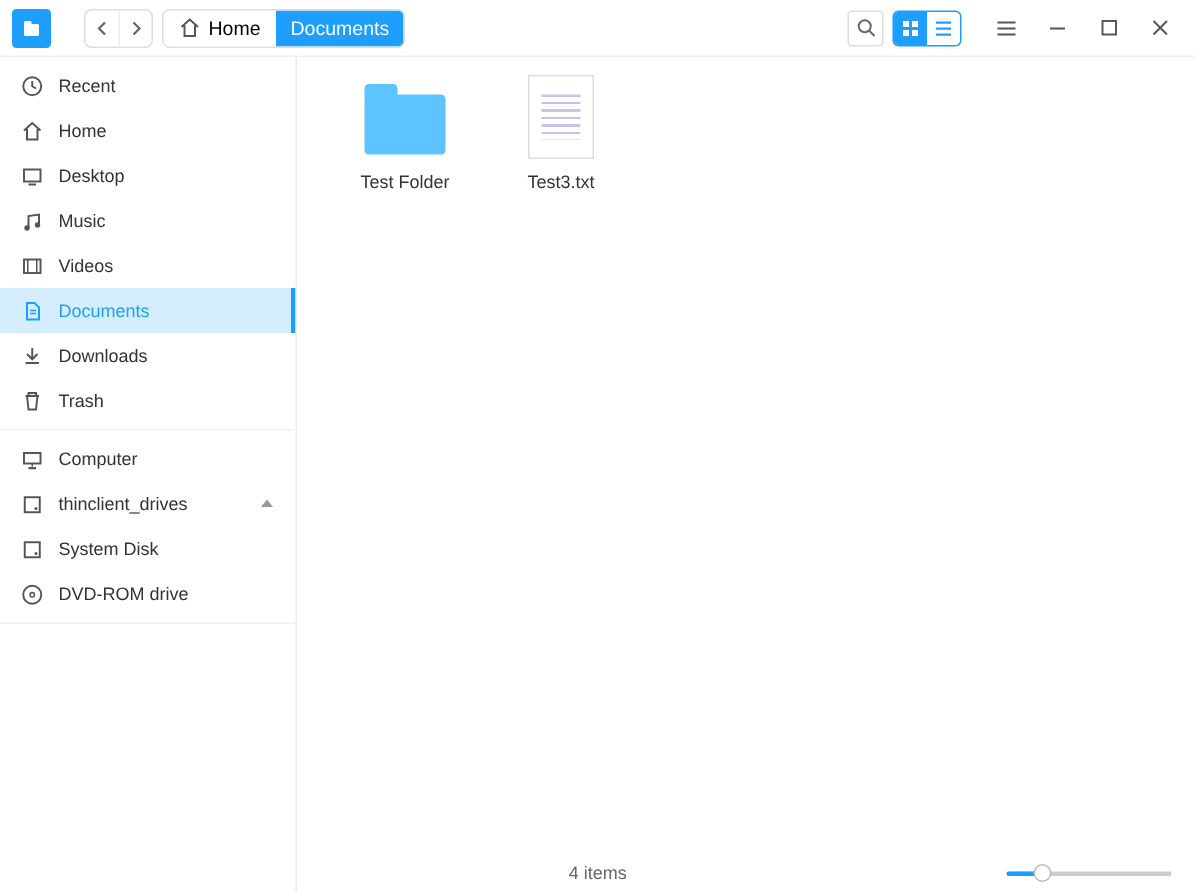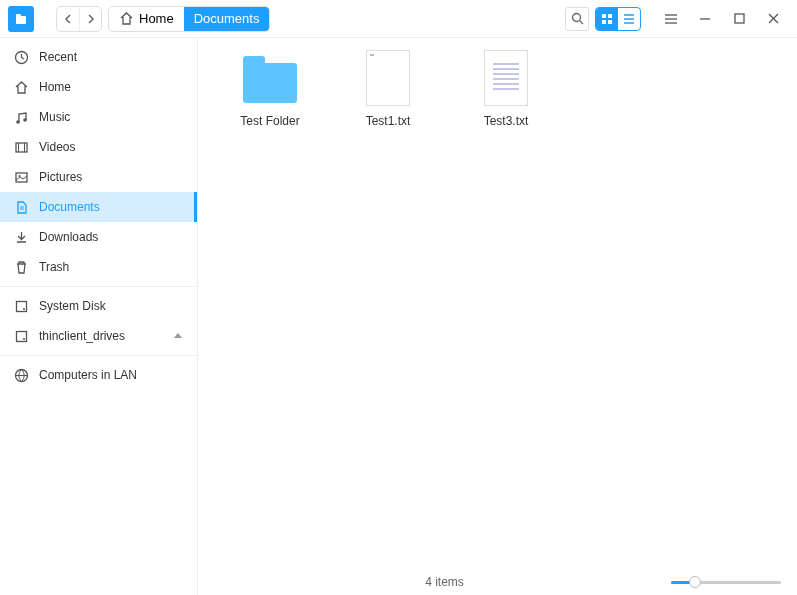--- a/index.html
+++ b/index.html
@@ -129,21 +129,21 @@
       flex: 1;
       display: flex;
       flex-direction: column;
     }
     .grid {
       flex: 1;
       display: flex;
       flex-wrap: wrap;
       align-content: flex-start;
       padding: 10px 20px;
-      gap: 14px;
+      gap: 0;
     }
     .item {
       width: 104px;
       display: flex;
       flex-direction: column;
       align-items: center;
       padding: 0 4px;
       cursor: pointer;
     }
     .item .thumb {
@@ -201,21 +201,21 @@
     }
     
     .statusbar {
       height: 26px;
       display: flex;
       align-items: center;
       font-size: 12px;
       color: #666;
       padding: 0 16px;
     }
-    .status-text { position: absolute; left: 50%; transform: translateX(-50%); margin-left: 46px; }
+    .status-text { position: absolute; left: 50%; transform: translateX(-50%); }
     .slider {
       margin-left: auto;
       width: 110px;
       height: 3px;
       background: #ccc;
       position: relative;
       border-radius: 2px;
     }
     .slider-fill {
       position: absolute;
@@ -344,47 +344,46 @@
         <span style="color: rgb(85, 85, 85);">
           <svg width="15" height="15" viewBox="0 0 15 15">
             <path d="M2 7 L7.5 2 L13 7 M4 6 V13 H11 V6" stroke="currentColor" stroke-width="1.3" fill="none"></path>
           </svg>
         </span>
         <span>Home</span>
       </div>
       <div class="sidebar-item">
         <span style="color: rgb(85, 85, 85);">
           <svg width="15" height="15" viewBox="0 0 15 15">
+            <rect x="2" y="3" width="11" height="8" stroke="currentColor" stroke-width="1.3" fill="none"></rect>
+            <line x1="5" y1="13" x2="10" y2="13" stroke="currentColor" stroke-width="1.3"></line>
+          </svg>
+        </span>
+        <span>Desktop</span>
+      </div>
+      <div class="sidebar-item">
+        <span style="color: rgb(85, 85, 85);">
+          <svg width="15" height="15" viewBox="0 0 15 15">
             <path d="M5 12 V4 L12 3 V10" stroke="currentColor" stroke-width="1.3" fill="none"></path>
             <circle cx="4" cy="12" r="1.8" fill="currentColor"></circle>
             <circle cx="11" cy="10" r="1.8" fill="currentColor"></circle>
           </svg>
         </span>
         <span>Music</span>
       </div>
       <div class="sidebar-item">
         <span style="color: rgb(85, 85, 85);">
           <svg width="15" height="15" viewBox="0 0 15 15">
             <rect x="2" y="3" width="11" height="9" stroke="currentColor" stroke-width="1.3" fill="none"></rect>
             <line x1="4.5" y1="3" x2="4.5" y2="12" stroke="currentColor"></line>
             <line x1="10.5" y1="3" x2="10.5" y2="12" stroke="currentColor"></line>
           </svg>
         </span>
         <span>Videos</span>
       </div>
-      <div class="sidebar-item">
-        <span style="color: rgb(85, 85, 85);">
-          <svg width="15" height="15" viewBox="0 0 15 15">
-            <rect x="2" y="3" width="11" height="9" stroke="currentColor" stroke-width="1.3" fill="none"></rect>
-            <circle cx="5.5" cy="6" r="1" fill="currentColor"></circle>
-            <path d="M2 10 L6 7 L9 9 L13 6" stroke="currentColor" fill="none"></path>
-          </svg>
-        </span>
-        <span>Pictures</span>
-      </div>
       <div class="sidebar-item active">
         <span style="color: rgb(30, 159, 255);">
           <svg width="15" height="15" viewBox="0 0 15 15">
             <path d="M4 2 H9 L12 5 V13 H4 Z" stroke="currentColor" stroke-width="1.3" fill="none"></path>
             <line x1="6" y1="7" x2="10" y2="7" stroke="currentColor"></line>
             <line x1="6" y1="9" x2="10" y2="9" stroke="currentColor"></line>
           </svg>
         </span>
         <span>Documents</span>
       </div>
@@ -401,68 +400,72 @@
           <svg width="15" height="15" viewBox="0 0 15 15">
             <path d="M3 4 H12 M5 4 V2 H10 V4 M4 4 L5 13 H10 L11 4" stroke="currentColor" stroke-width="1.3" fill="none"></path>
           </svg>
         </span>
         <span>Trash</span>
       </div>
       <div class="sidebar-sep"></div>
       <div class="sidebar-item">
         <span style="color: rgb(85, 85, 85);">
           <svg width="15" height="15" viewBox="0 0 15 15">
-            <rect x="2.5" y="2.5" width="10" height="10" stroke="currentColor" stroke-width="1.3" fill="none"></rect>
-            <circle cx="10" cy="10" r="1" fill="currentColor"></circle>
-          </svg>
-        </span>
-        <span>System Disk</span>
+            <rect x="2" y="3" width="11" height="7" stroke="currentColor" stroke-width="1.3" fill="none"></rect>
+            <line x1="7.5" y1="10" x2="7.5" y2="12" stroke="currentColor"></line>
+            <line x1="5" y1="13" x2="10" y2="13" stroke="currentColor" stroke-width="1.5"></line>
+          </svg>
+        </span>
+        <span>Computer</span>
       </div>
       <div class="sidebar-item">
         <span style="color: rgb(85, 85, 85);">
           <svg width="15" height="15" viewBox="0 0 15 15">
             <rect x="2.5" y="2.5" width="10" height="10" stroke="currentColor" stroke-width="1.3" fill="none"></rect>
             <circle cx="10" cy="10" r="1" fill="currentColor"></circle>
           </svg>
         </span>
         <span>thinclient_drives</span>
         <span class="eject">
           <svg width="10" height="10" viewBox="0 0 10 10">
             <path d="M5 2 L9 7 L1 7 Z" fill="currentColor"></path>
           </svg>
         </span>
       </div>
+      <div class="sidebar-item">
+        <span style="color: rgb(85, 85, 85);">
+          <svg width="15" height="15" viewBox="0 0 15 15">
+            <rect x="2.5" y="2.5" width="10" height="10" stroke="currentColor" stroke-width="1.3" fill="none"></rect>
+            <circle cx="10" cy="10" r="1" fill="currentColor"></circle>
+          </svg>
+        </span>
+        <span>System Disk</span>
+      </div>
+      <div class="sidebar-item">
+        <span style="color: rgb(85, 85, 85);">
+          <svg width="15" height="15" viewBox="0 0 15 15">
+            <circle cx="7.5" cy="7.5" r="6" stroke="currentColor" stroke-width="1.3" fill="none"></circle>
+            <circle cx="7.5" cy="7.5" r="1.5" stroke="currentColor" fill="none"></circle>
+          </svg>
+        </span>
+        <span>DVD-ROM drive</span>
+      </div>
       <div class="sidebar-sep"></div>
-      <div class="sidebar-item">
-        <span style="color: rgb(85, 85, 85);">
-          <svg width="15" height="15" viewBox="0 0 15 15">
-            <circle cx="7.5" cy="7.5" r="6" stroke="currentColor" stroke-width="1.3" fill="none"></circle>
-            <path d="M2 7.5 H13 M7.5 1.5 C4 5 4 10 7.5 13.5 C11 10 11 5 7.5 1.5" stroke="currentColor" fill="none"></path>
-          </svg>
-        </span>
-        <span>Computers in LAN</span>
-      </div>
     </div>
 
   <div class="main">
     <div class="grid" id="grid">
         <div class="item">
           <div class="thumb">
             <div class="folder-shape"></div>
           </div>
           <div class="label">Test Folder</div>
         </div>
         <div class="item">
           <div class="thumb">
-            <div class="file-shape blank"></div>
-          </div>
-          <div class="label">Test1.txt</div>
-        </div>
-        <div class="item">
-          <div class="thumb">
             <div class="file-shape text"></div>
           </div>
           <div class="label">Test3.txt</div>
         </div>
       </div>
 
     <div class="statusbar">
       <span class="status-text">4 items</span>
       <div class="slider">
         <div class="slider-fill"></div>

